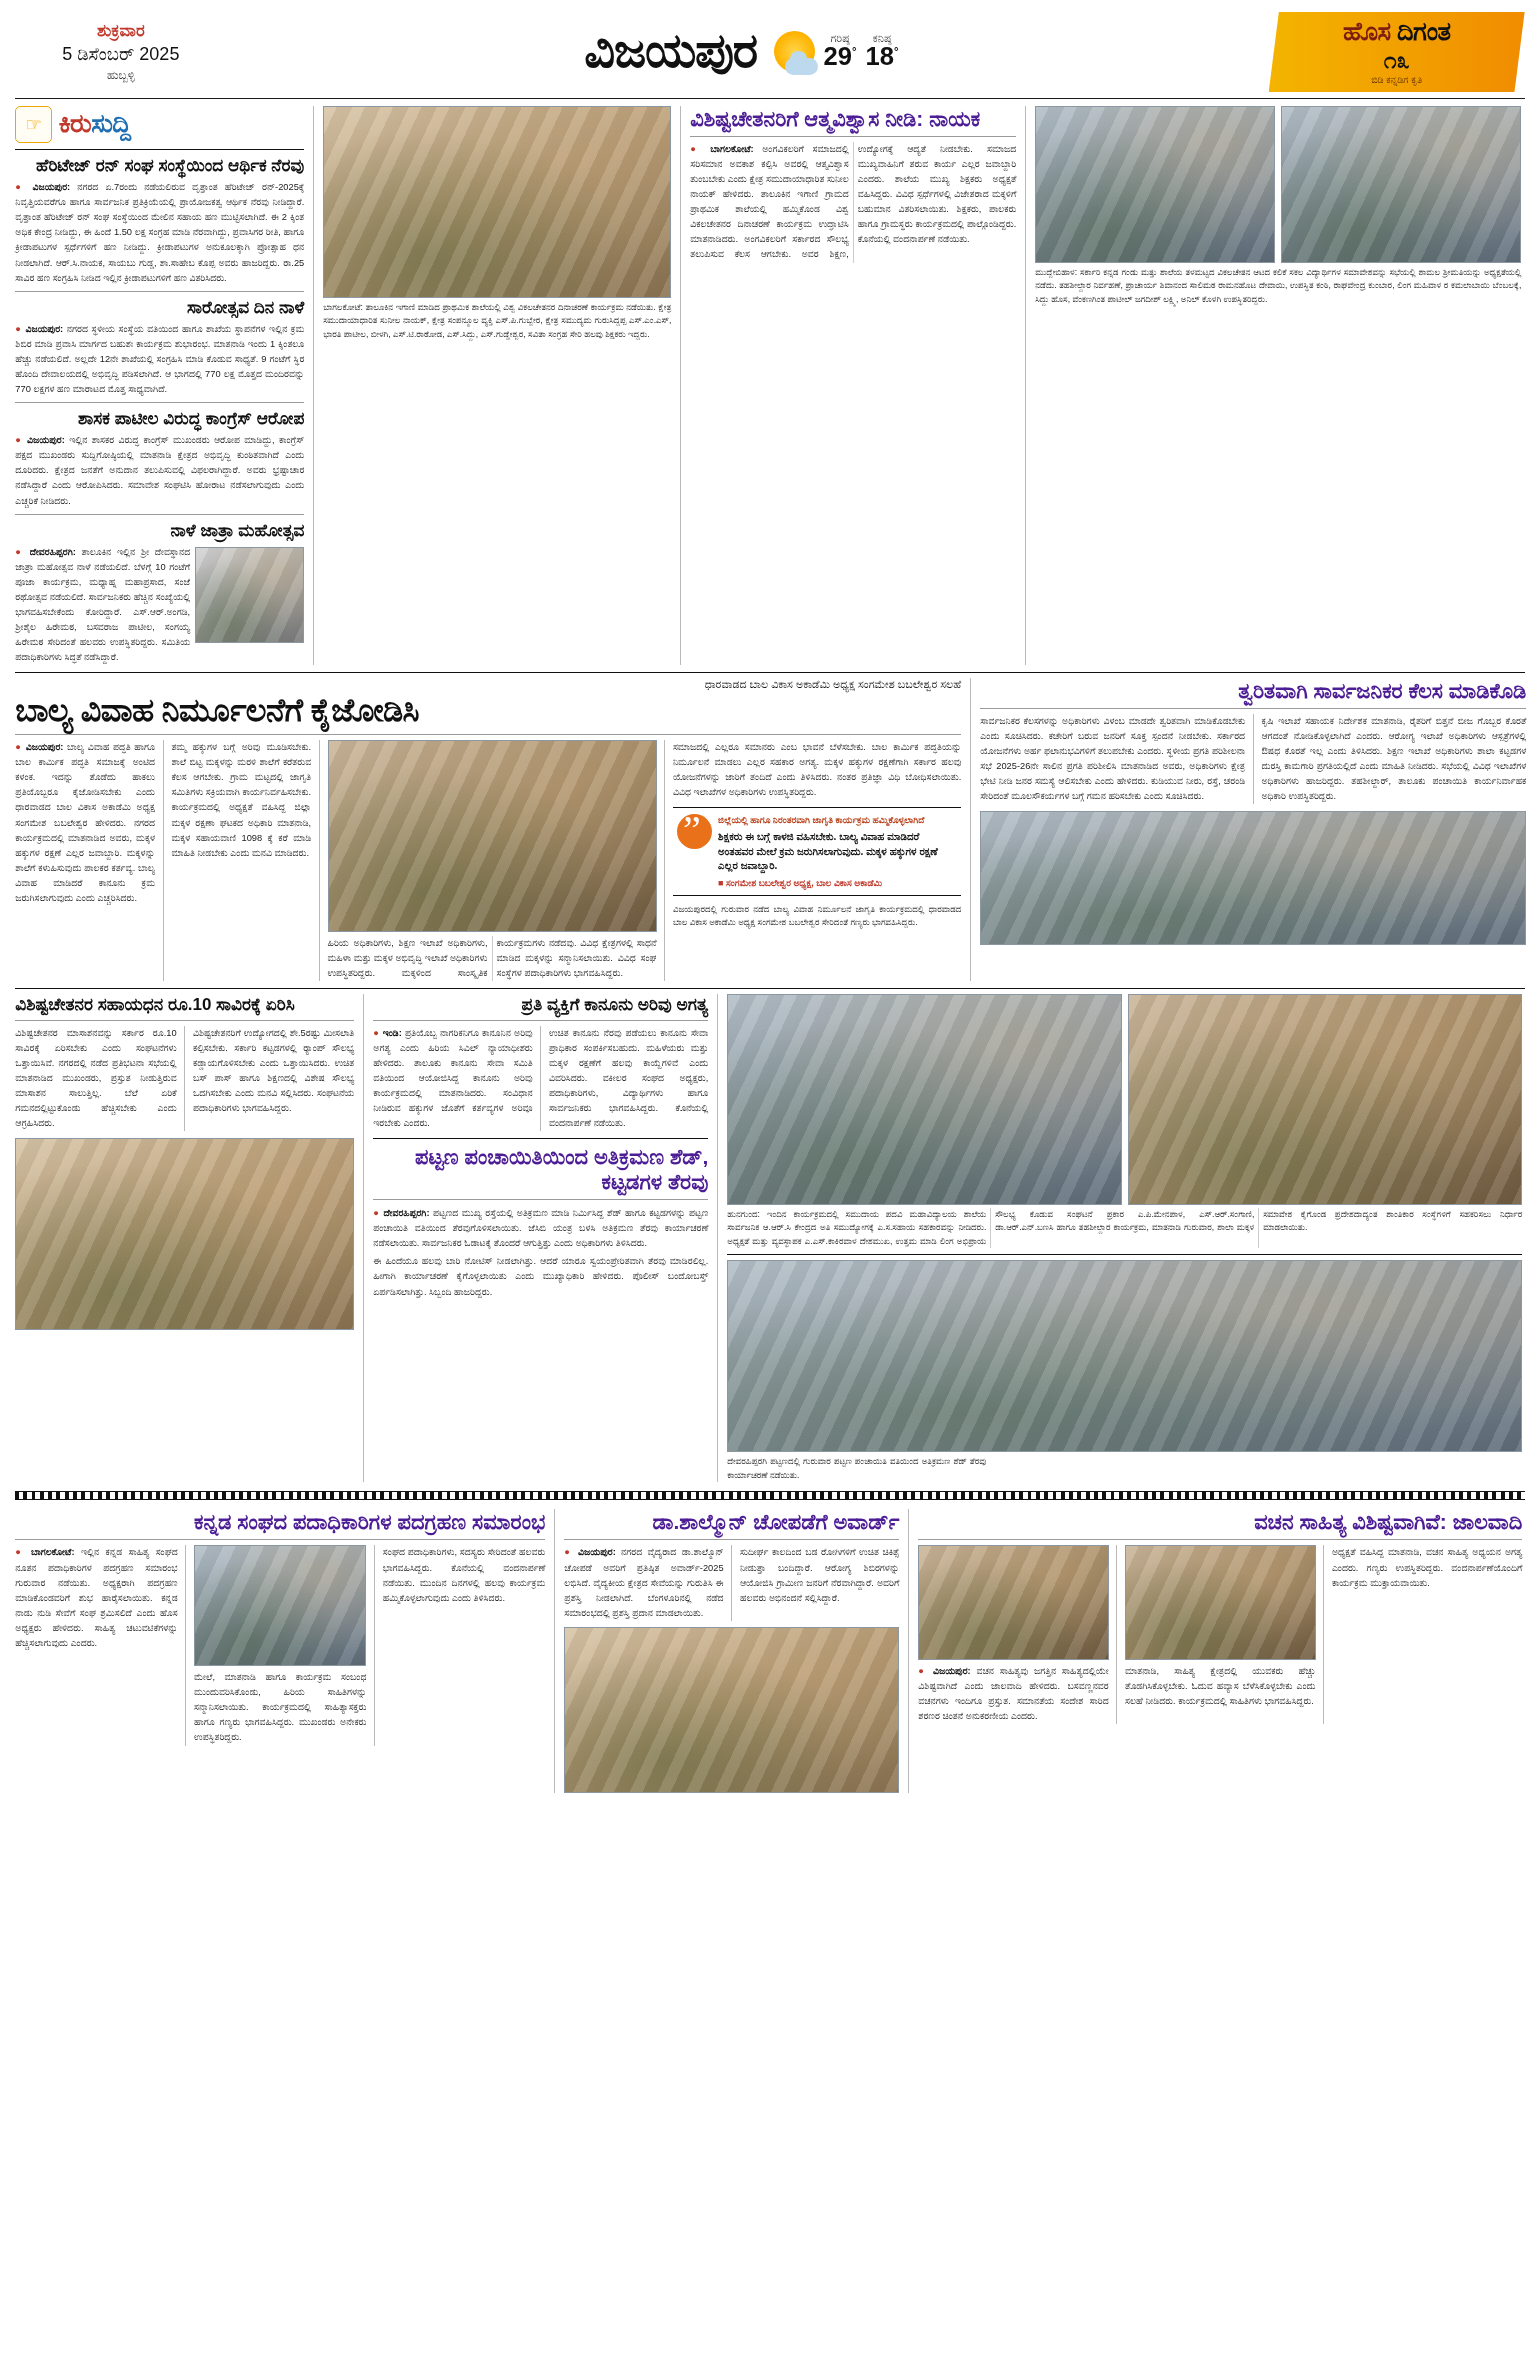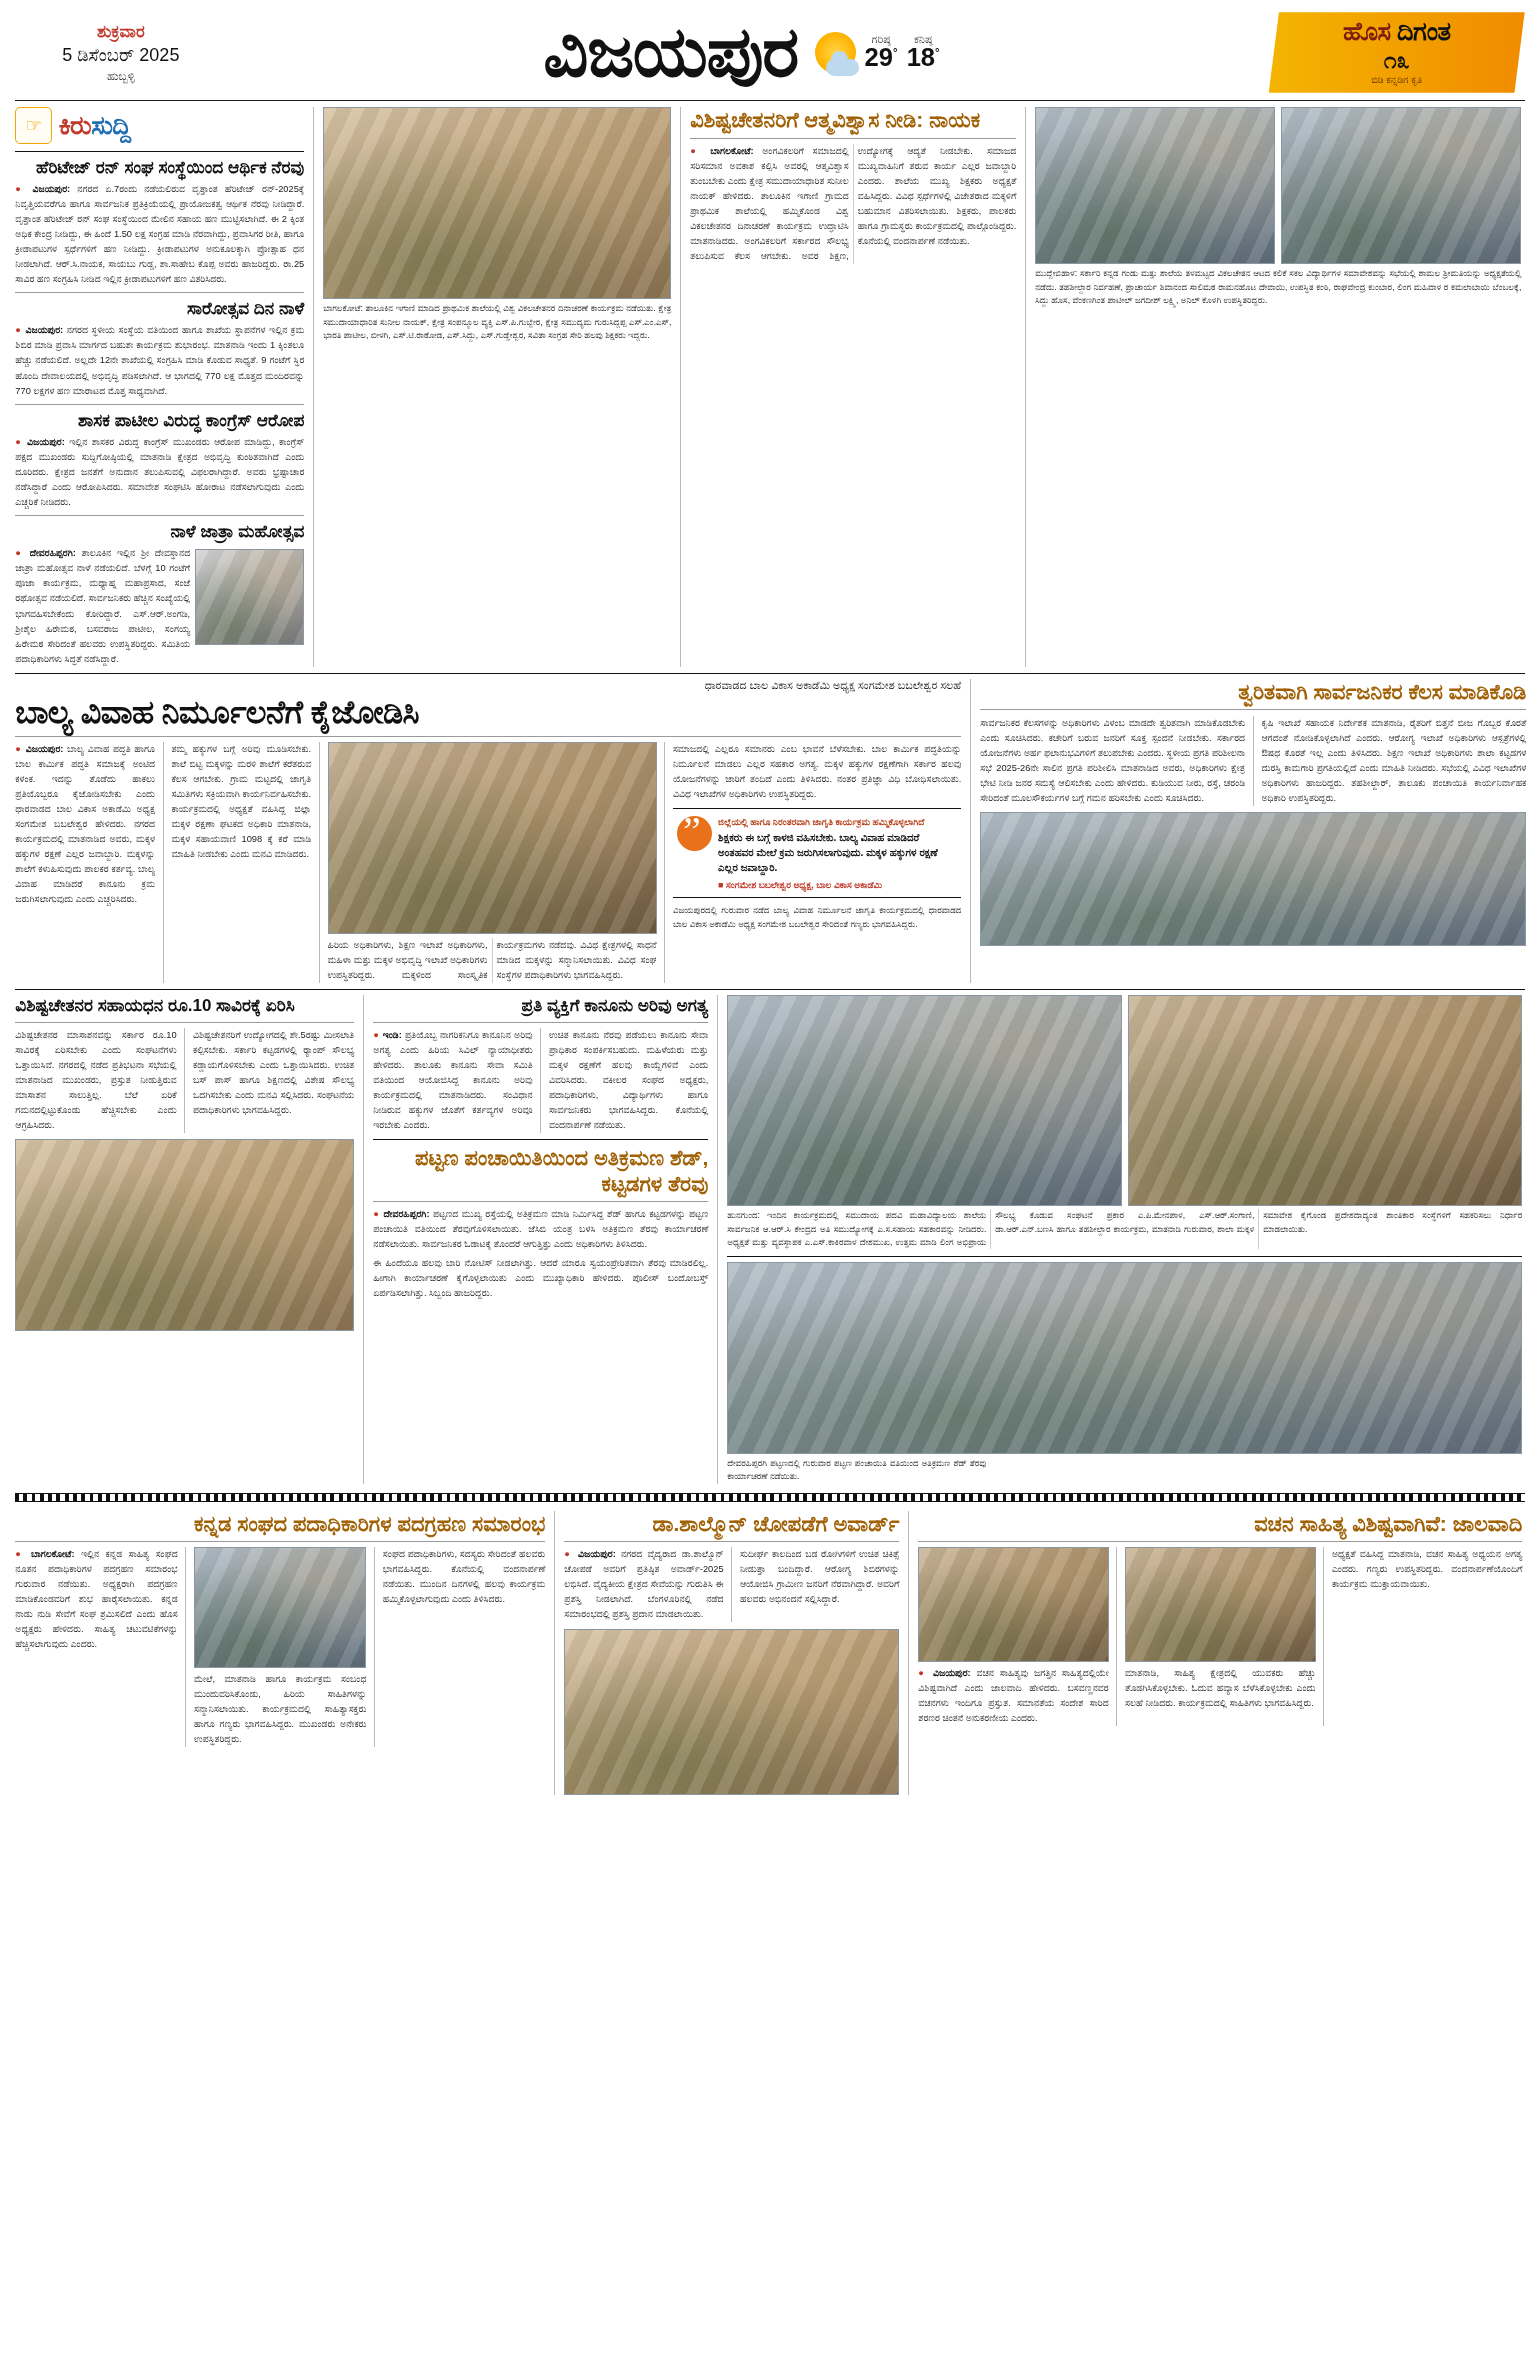--- a/index.html
+++ b/index.html
@@ -39,21 +39,21 @@
   .mh-date { font-size: 18px; color: #111; }
   .mh-city { font-size: 11.5px; color: #333; margin-top: 1.3px;}
   .mh-center {
     flex: 1;
     display: flex;
     align-items: center;
     justify-content: center;
     gap: 16.6px;
   }
   .mh-title {
-    font-size: 70px;
+    font-size: 48px;
     font-weight: bold;
     letter-spacing: -1.3px;
     color: #111;
     font-family: "Liberation Sans", sans-serif;
   }
   .weather {
     display: flex;
     align-items: center;
     gap: 9px;
   }
@@ -99,21 +99,21 @@
   .rule-v { border-left: 0.6px solid #b9b9b9; }
   .col { position: relative; }
 
   .hl { border-top: 1.3px solid #111; margin: 6.4px 0 5.1px 0; }
   .hl-thin { border-top: 0.6px solid #9a9a9a; margin: 5.1px 0; }
   .hdr-xl {
     font-size: 32px; font-weight: bold; line-height: 1.12; color:#111;
     text-align:left; letter-spacing:-0.6px;
   }
   .hdr-lg {
-    font-size: 21px; font-weight: bold; line-height: 1.2; color:#a16207;
+    font-size: 21px; font-weight: bold; line-height: 1.2; color:#4c1d95;
   }
   .hdr-md {
     font-size: 17px; font-weight: bold; line-height: 1.25; color:#111;
   }
   .kicker { font-size: 11px; color:#111; text-align:right; margin-bottom:2.6px;}
   .body-txt {
     font-size: 9.3px; line-height: 1.62; color:#1a1a1a; text-align: justify;
     hyphens: auto; word-break: break-word;
   }
   .body-txt .lead { font-weight:bold; color:#111; }

